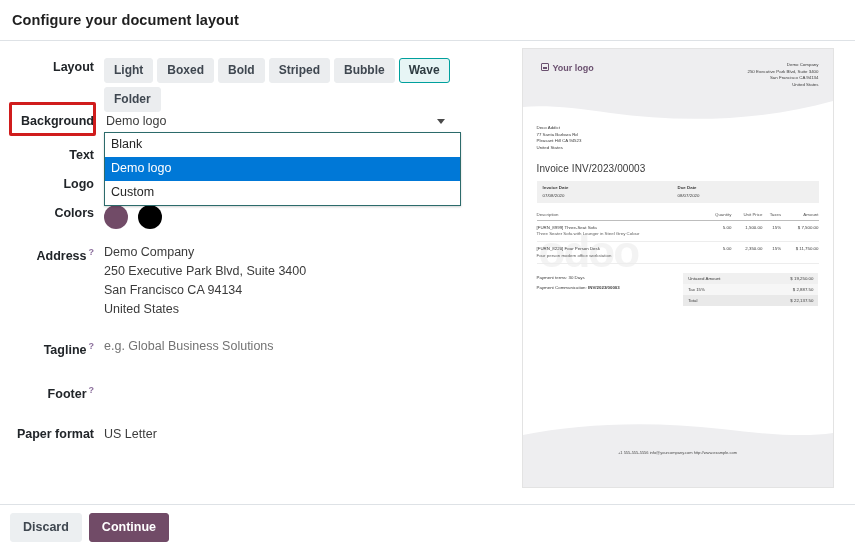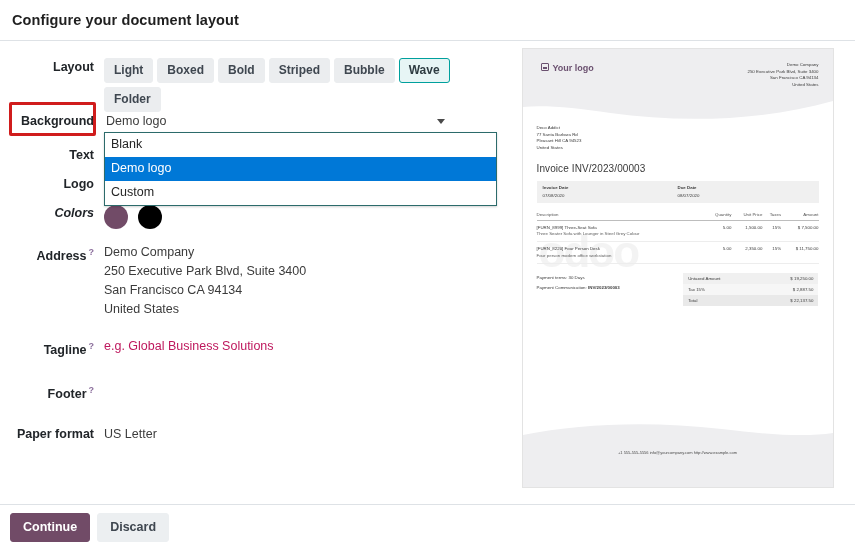--- a/index.html
+++ b/index.html
@@ -128,51 +128,51 @@
   .caret {
     width: 0; height: 0;
     border-left: 4px solid transparent;
     border-right: 4px solid transparent;
     border-top: 5px solid #4a4a4a;
     margin-right: 2px;
   }
   .dropdown {
     position: absolute;
     left: 0; top: 20px;
-    width: 393px;
+    width: 357px;
     background: #fff;
     border: 1px solid #2c6b6b;
     z-index: 40;
     box-shadow: 0 1px 2px rgba(0,0,0,.18);
   }
   .dd-option {
     padding: 2px 6px 3px 6px;
     font-size: 12.5px;
     color: #252525;
     cursor: pointer;
     line-height: 19px;
     height: 24px;
   }
   .dd-option.active { background: #0078d7; color: #ffffff; }
 
   .row-text, .row-logo { margin-bottom: 11px; }
-  .row-colors { margin-bottom: 14px; margin-top: 4px; font-style: italic; }
+  .row-colors { margin-bottom: 14px; margin-top: 4px; }
   .swatches { display: flex; gap: 10px; padding-top: 1px; }
   .swatch {
     width: 24px; height: 24px;
     border-radius: 50%;
     cursor: pointer;
     border: none;
   }
 
   .row-address { margin-bottom: 18px; }
   .addr-line { line-height: 19px; font-size: 12.5px; color: #3b3b3b; }
 
   .row-tagline { margin-bottom: 22px; }
-  .placeholder { color: #be185d; font-size: 12.5px; }
+  .placeholder { color: #737373; font-size: 12.5px; }
 
   .row-footer { margin-bottom: 22px; }
   .foot-line { line-height: 19px; font-size: 12.5px; color: #3b3b3b; }
 
   .row-paper .row-label { width: 104px; }
   .row-paper { margin-bottom: 6px; }
 
   
   .dialog-footer {
     position: absolute;
@@ -533,15 +533,15 @@
       </div>
 
       <div class="pv-footer-text">+1 555-555-5556 info@yourcompany.com http://www.example.com</div>
 
     </div>
   </div>
 
 </div>
 
 <div class="dialog-footer">
+  <button class="btn btn-secondary">Discard</button>
   <button class="btn btn-primary">Continue</button>
-  <button class="btn btn-secondary">Discard</button>
 </div>
 
 </body></html>

